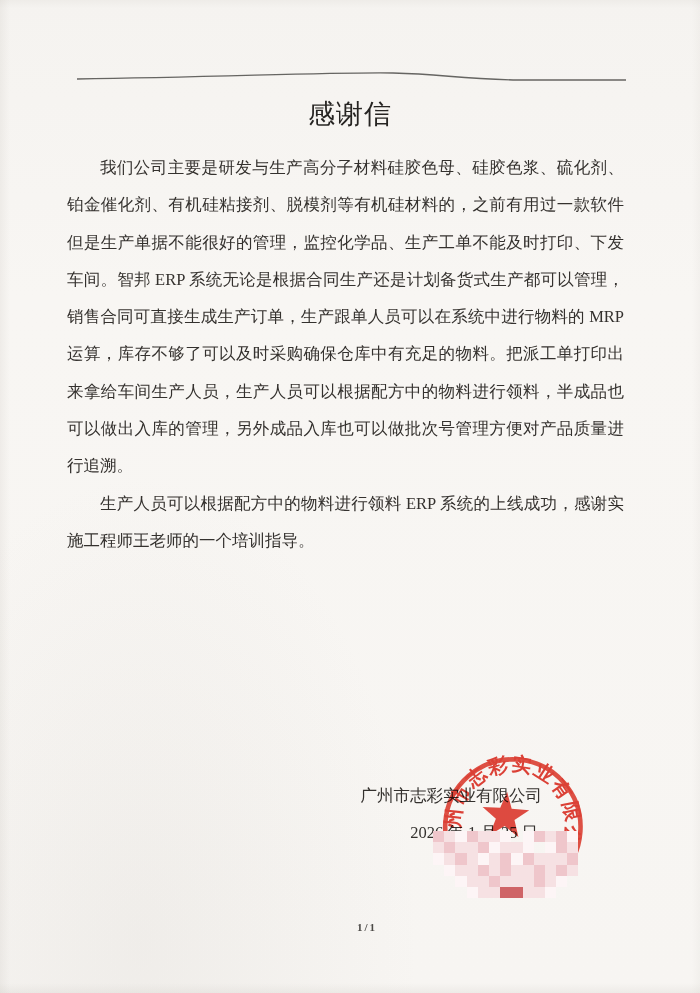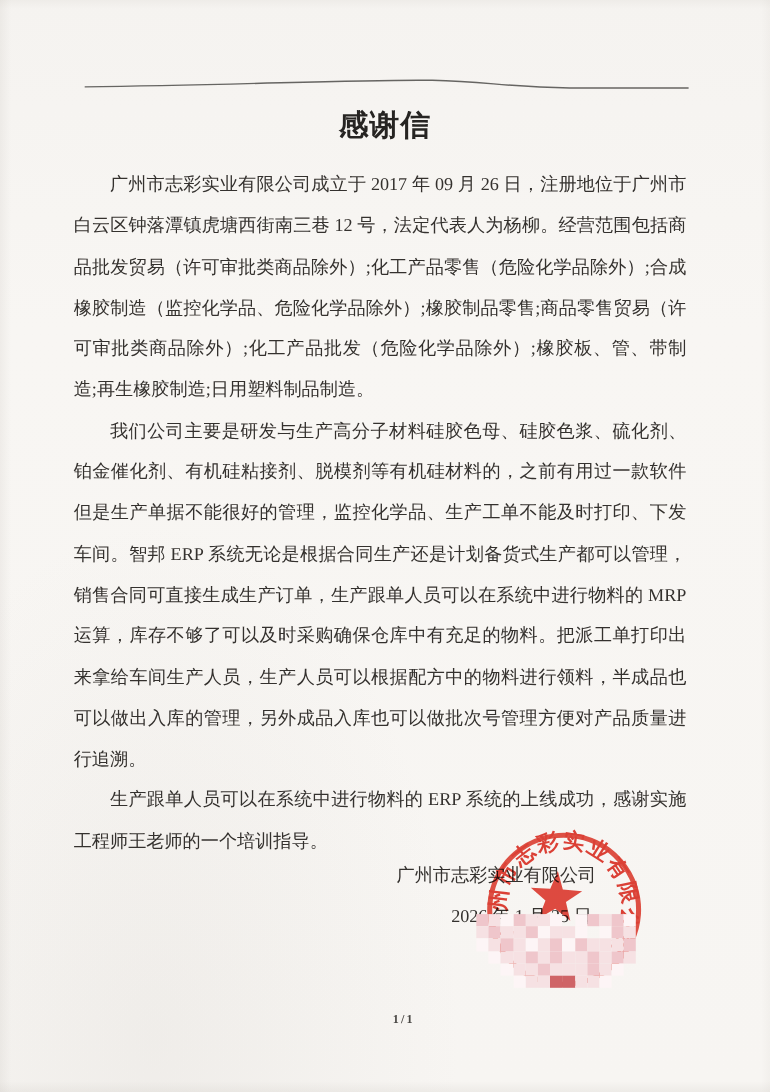--- a/index.html
+++ b/index.html
@@ -20,21 +20,21 @@
       radial-gradient(ellipse at 20% 95%, rgba(205,200,194,.18), rgba(205,200,194,0) 35%),
       linear-gradient(180deg,#f5f3f0 0%,#f8f6f3 30%,#f7f5f2 100%);
   }
   .scan-rule{
     position:absolute;left:76px;top:68px;width:552px;height:18px;
   }
   .doc-title{
     position:absolute;left:0;top:96px;width:700px;
     text-align:center;
     font-family:"Liberation Sans", sans-serif;
-    font-weight:700;
+    font-weight:400;
     font-size:27px;
     letter-spacing:1px;
     color:#262422;
     margin:0;
   }
   .content{
     position:absolute;left:67px;top:149px;width:557px;
     font-size:16.5px;
     line-height:37.3px;
     color:#34312e;
@@ -77,23 +77,22 @@
 
 <div class="paper">
 
   <svg class="scan-rule" viewBox="0 0 552 18" preserveAspectRatio="none">
     <path d="M1,11 C150,9 255,4 317,5 C367,6 382,11 442,12 L550,12" fill="none" stroke="#4c4b49" stroke-width="1.3" opacity="0.85"></path>
   </svg>
 
   <h1 class="doc-title">感谢信</h1>
 
   <div class="content">
-      <p>广州市志彩实业有限公司成立于 2017 年 09 月 26 日，注册地位于广州市白云区钟落潭镇虎塘西街南三巷 12 号，法定代表人为杨柳。经营范围包括商品批发贸易（许可审批类商品除外）;化工产品零售（危险化学品除外）;合成橡胶制造（监控化学品、危险化学品除外）;橡胶制品零售;商品零售贸易（许可审批类商品除外）;化工产品批发（危险化学品除外）;橡胶板、管、带制造;再生橡胶制造;日用塑料制品制造。</p>
       <p>我们公司主要是研发与生产高分子材料硅胶色母、硅胶色浆、硫化剂、铂金催化剂、有机硅粘接剂、脱模剂等有机硅材料的，之前有用过一款软件但是生产单据不能很好的管理，监控化学品、生产工单不能及时打印、下发车间。智邦 ERP 系统无论是根据合同生产还是计划备货式生产都可以管理，销售合同可直接生成生产订单，生产跟单人员可以在系统中进行物料的 MRP 运算，库存不够了可以及时采购确保仓库中有充足的物料。把派工单打印出来拿给车间生产人员，生产人员可以根据配方中的物料进行领料，半成品也可以做出入库的管理，另外成品入库也可以做批次号管理方便对产品质量进行追溯。</p>
-      <p>生产跟单人员可以在系统中进行物料的 ERP 系统的上线成功，感谢实施工程师王老师的一个培训指导。</p>
+      <p>生产人员可以根据配方中的物料进行领料 ERP 系统的上线成功，感谢实施工程师王老师的一个培训指导。</p>
     </div>
 
   <div class="sign-block">
     <div>广州市志彩实业有限公司</div>
     <div class="date-line">2026 年 1 月 25 日</div>
   </div>
 
   <svg class="stamp" viewBox="0 0 160 160">
     <circle cx="80" cy="82" r="66" fill="none" stroke="#e23a2c" stroke-width="4.5" opacity="0.95"></circle>
     <path id="seal-arc" fill="none" d="M 41.7 114.1 A 52 52 0 1 1 118.3 114.1"></path>

